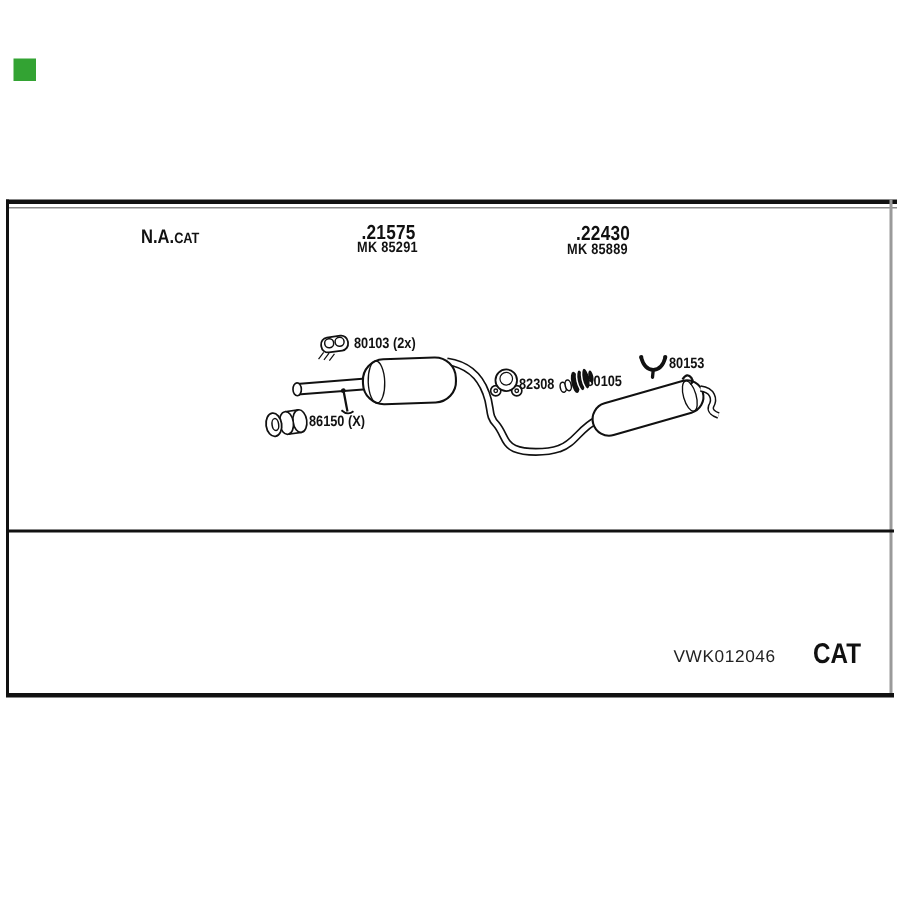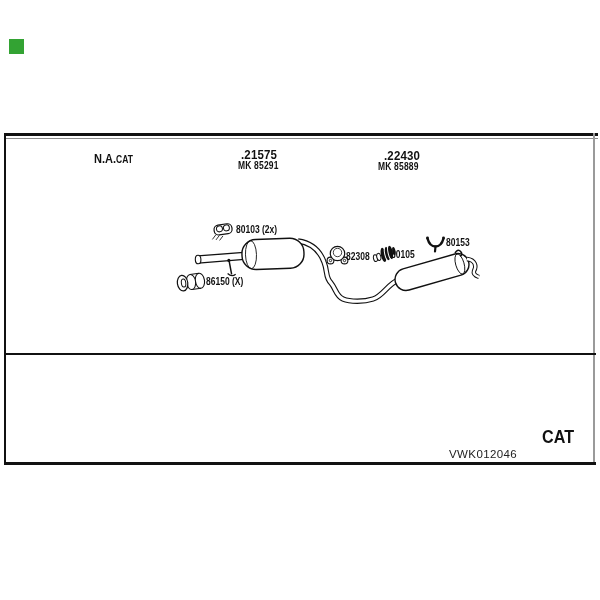--- a/index.html
+++ b/index.html
@@ -108,14 +108,14 @@
     <path d="M265.5,31.5 L265,36.5" stroke="#111" stroke-width="2.2" stroke-linecap="round" fill="none"></path>
   </g>
 </svg>
 
 <div class="abs cond lbl" style="left:236px;top:225px;">80103 (2x)</div>
 <div class="abs cond lbl" style="left:206px;top:277px;">86150 (X)</div>
 <div class="abs cond lbl" style="left:346px;top:252px;">82308</div>
 <div class="abs cond lbl" style="left:391px;top:250px;">80105</div>
 <div class="abs cond lbl" style="left:446px;top:238px;">80153</div>
 
-<div class="abs" style="left:449px;top:449px;font-size:11.5px;color:#222;letter-spacing:0.4px;">VWK012046</div>
+<div class="abs" style="left:449px;top:433px;font-size:11.5px;color:#222;letter-spacing:0.4px;">VWK012046</div>
 <div class="abs cond" style="left:542px;top:427px;font-size:19px;font-weight:bold;">CAT</div>
 
 </body></html>

